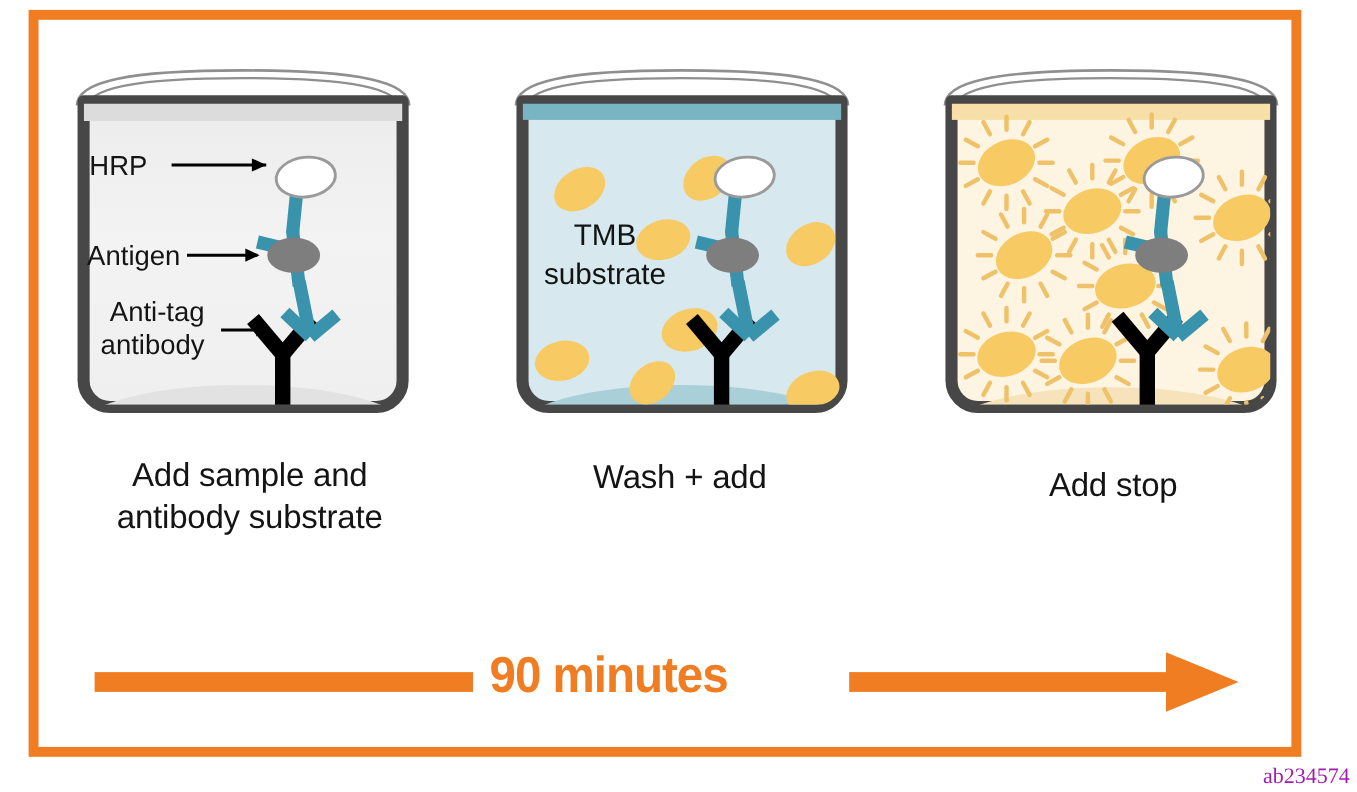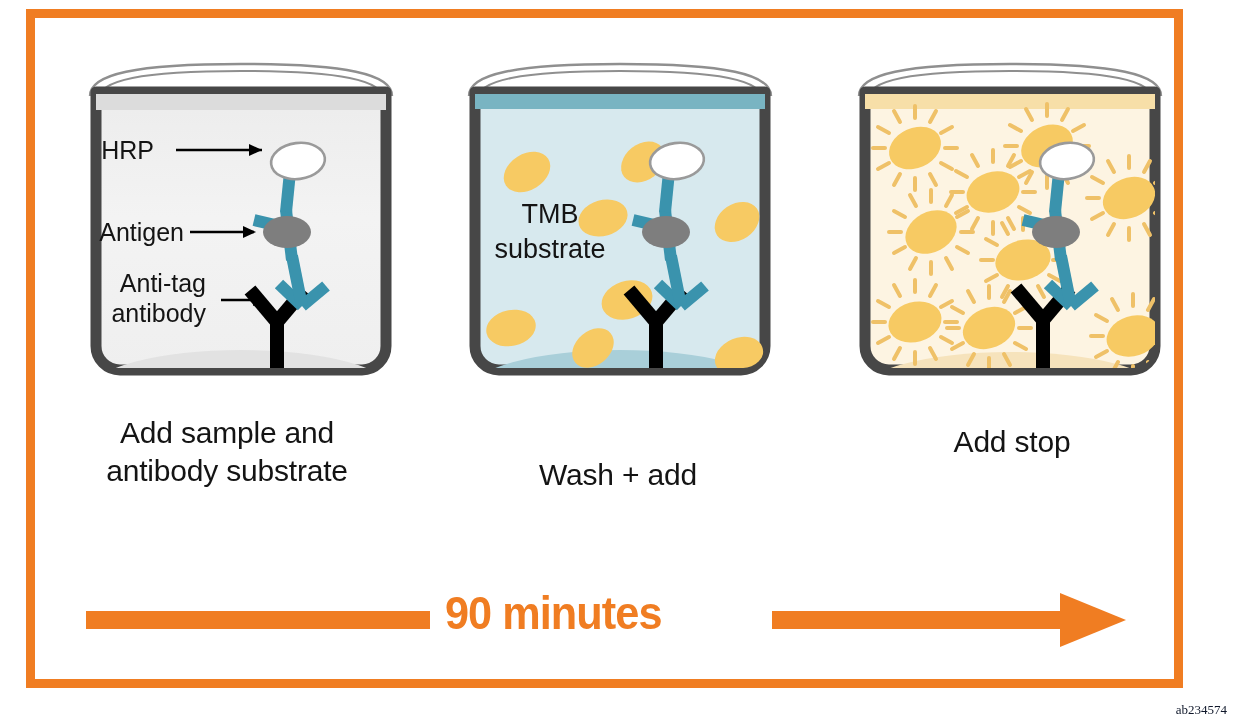--- a/index.html
+++ b/index.html
@@ -19,39 +19,39 @@
     left:26px;top:9px;
     width:1157px;height:679px;
     border:9px solid #F07D22;
     box-sizing:border-box;
     background:transparent;
     pointer-events:none;
   }
 
   
   .panel{position:absolute;top:60px;width:330px;height:330px;}
-  #panel-1{left:76px;}
+  #panel-1{left:56px;}
   #panel-2{left:455px;}
   #panel-3{left:845px;}
 
   .panel-svg{display:block;width:330px;height:330px;}
 
   
   .caption{
     position:absolute;
     width:360px;
     text-align:center;
     font-size:30px;
     line-height:38px;
     color:#141414;
     font-family:"Liberation Sans","DejaVu Sans",sans-serif;
     letter-spacing:-0.2px;
   }
   #caption-1{left:47px;top:414px;}
-  #caption-2{left:438px;top:416px;margin-top:40px;}
+  #caption-2{left:438px;top:416px;}
   #caption-3{left:832px;top:414px;margin-top:9px;}
   .caption .line{display:block;}
 
   
   #timeline{position:absolute;left:60px;top:575px;width:1100px;height:90px;}
   #timeline svg{display:block;}
   .time-label{
     position:absolute;
     left:445px;top:586px;
     font-size:46px;
@@ -62,22 +62,22 @@
     transform:scaleX(0.94);
     transform-origin:left center;
     white-space:nowrap;
   }
 
   
   #product-code{
     position:absolute;
     right:7px;bottom:2px;
     font-family:"Liberation Serif","DejaVu Serif",serif;
-    font-size:13px;
-    color:#0f172a;
+    font-size:20px;
+    color:#a21caf;
     text-align:right;
   }
 </style>
 </head>
 <body>
 
 <div id="figure-root">
 
   <div class="orange-frame"></div>
 

